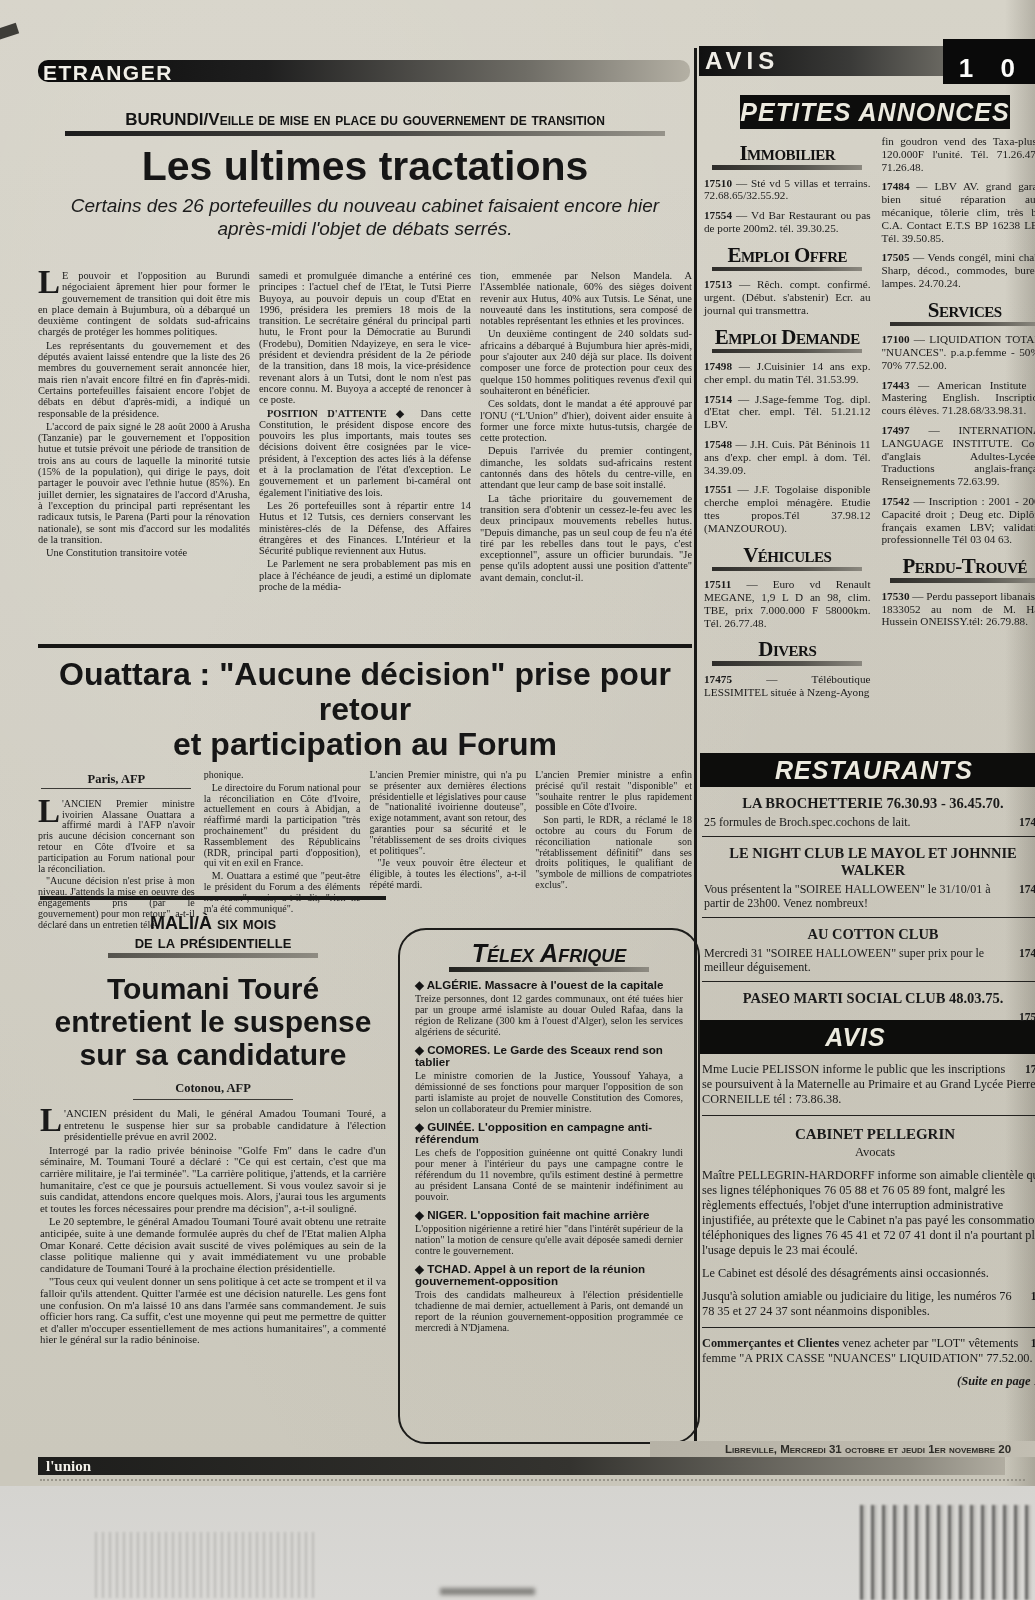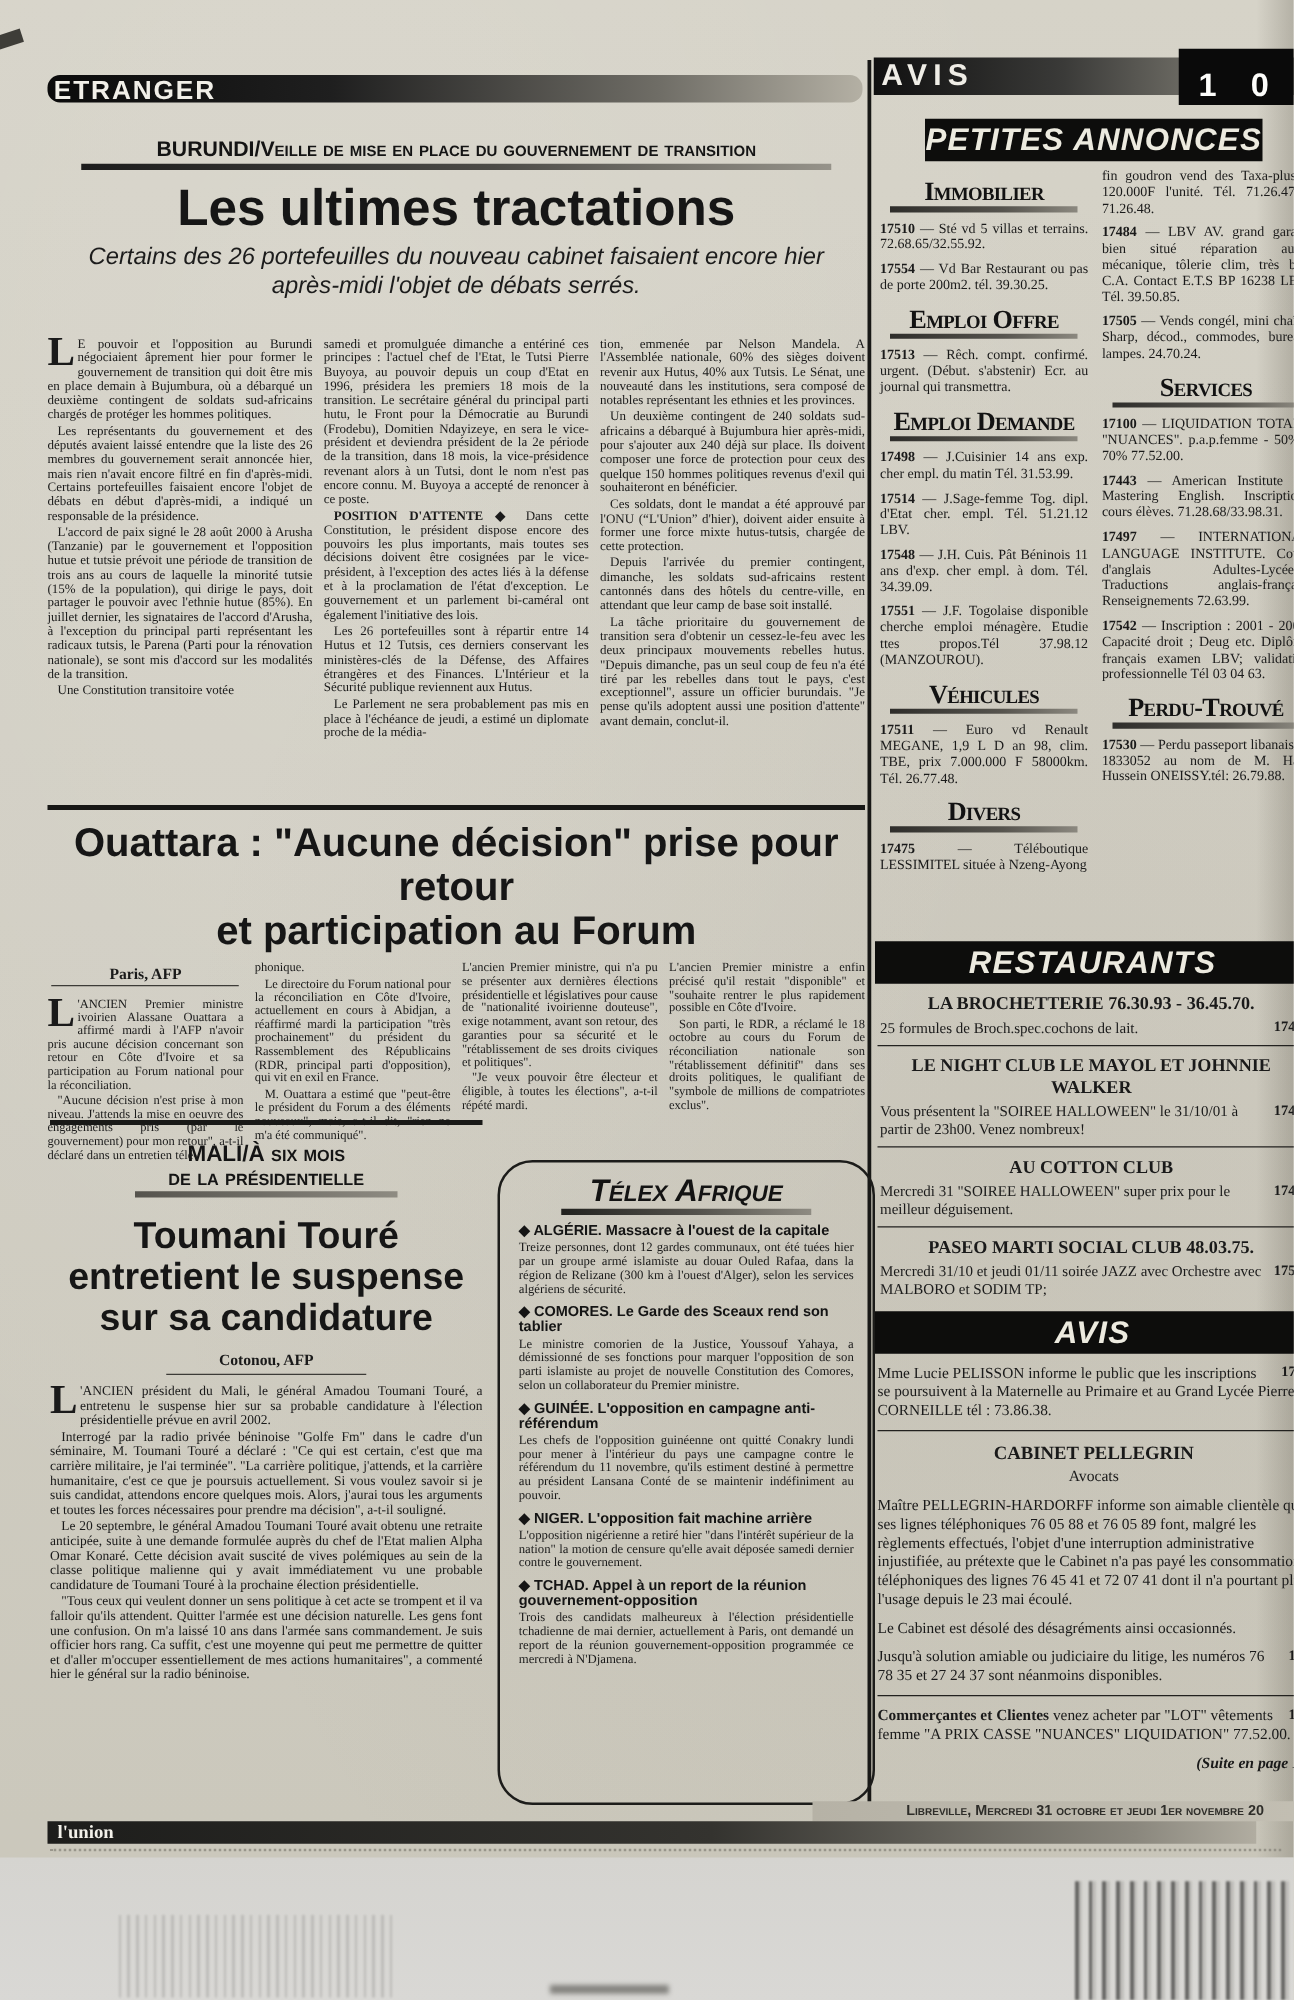--- a/index.html
+++ b/index.html
@@ -277,21 +277,21 @@
     <div class="resto-entry">
       <div class="resto-name" style="width:300px;margin-left:auto;margin-right:auto;">LE NIGHT CLUB LE MAYOL ET JOHNNIE WALKER</div>
       <p class="resto-body"><span class="ref">1748</span><span>Vous présentent la "SOIREE HALLOWEEN" le 31/10/01 à partir de 23h00. Venez nombreux!</span></p>
     </div>
     <div class="resto-entry">
       <div class="resto-name">AU COTTON CLUB</div>
       <p class="resto-body"><span class="ref">1749</span><span>Mercredi 31 "SOIREE HALLOWEEN" super prix pour le meilleur déguisement.</span></p>
     </div>
     <div class="resto-entry" style="border-bottom:none;">
       <div class="resto-name">PASEO MARTI SOCIAL CLUB 48.03.75.</div>
-      <p class="resto-body"><span class="ref">1754</span><span>Mercredi 31/10 et jeudi 01/11 soirée JAZZ avec Orchestre avec MALBORO et SODIM TP;</span></p>
+      <p class="resto-body"><span class="ref">1754</span></p>
     </div>
   </div>
 
   <div class="black-banner" style="margin-top:4px;">AVIS</div>
   <div class="notice-zone">
     <p class="notice"><span class="ref">1721</span><span>Mme Lucie PELISSON informe le public que les inscriptions se poursuivent à la Maternelle au Primaire et au Grand Lycée Pierre CORNEILLE tél : 73.86.38.</span></p>
     <div class="notice-sep"></div>
     <div class="cab-name">CABINET PELLEGRIN</div>
     <div class="cab-sub">Avocats</div>
     <p class="notice">Maître PELLEGRIN-HARDORFF informe son aimable clientèle que ses lignes téléphoniques 76 05 88 et 76 05 89 font, malgré les règlements effectués, l'objet d'une interruption administrative injustifiée, au prétexte que le Cabinet n'a pas payé les consommations téléphoniques des lignes 76 45 41 et 72 07 41 dont il n'a pourtant plus l'usage depuis le 23 mai écoulé.</p>

